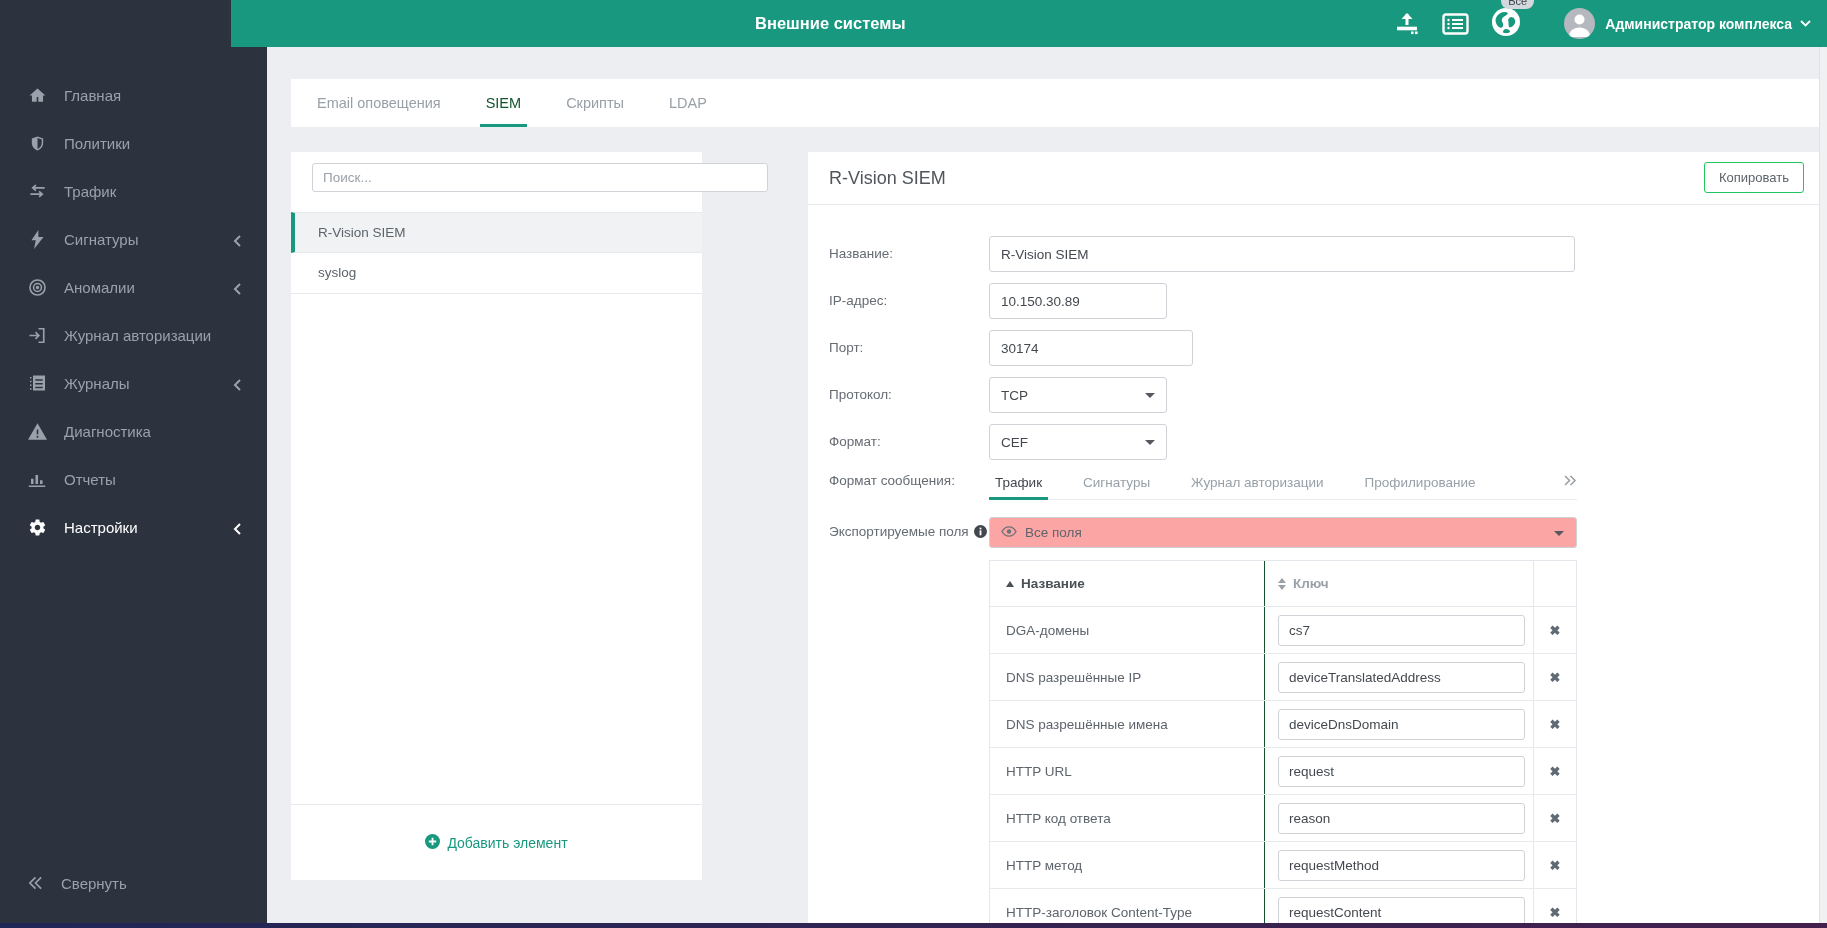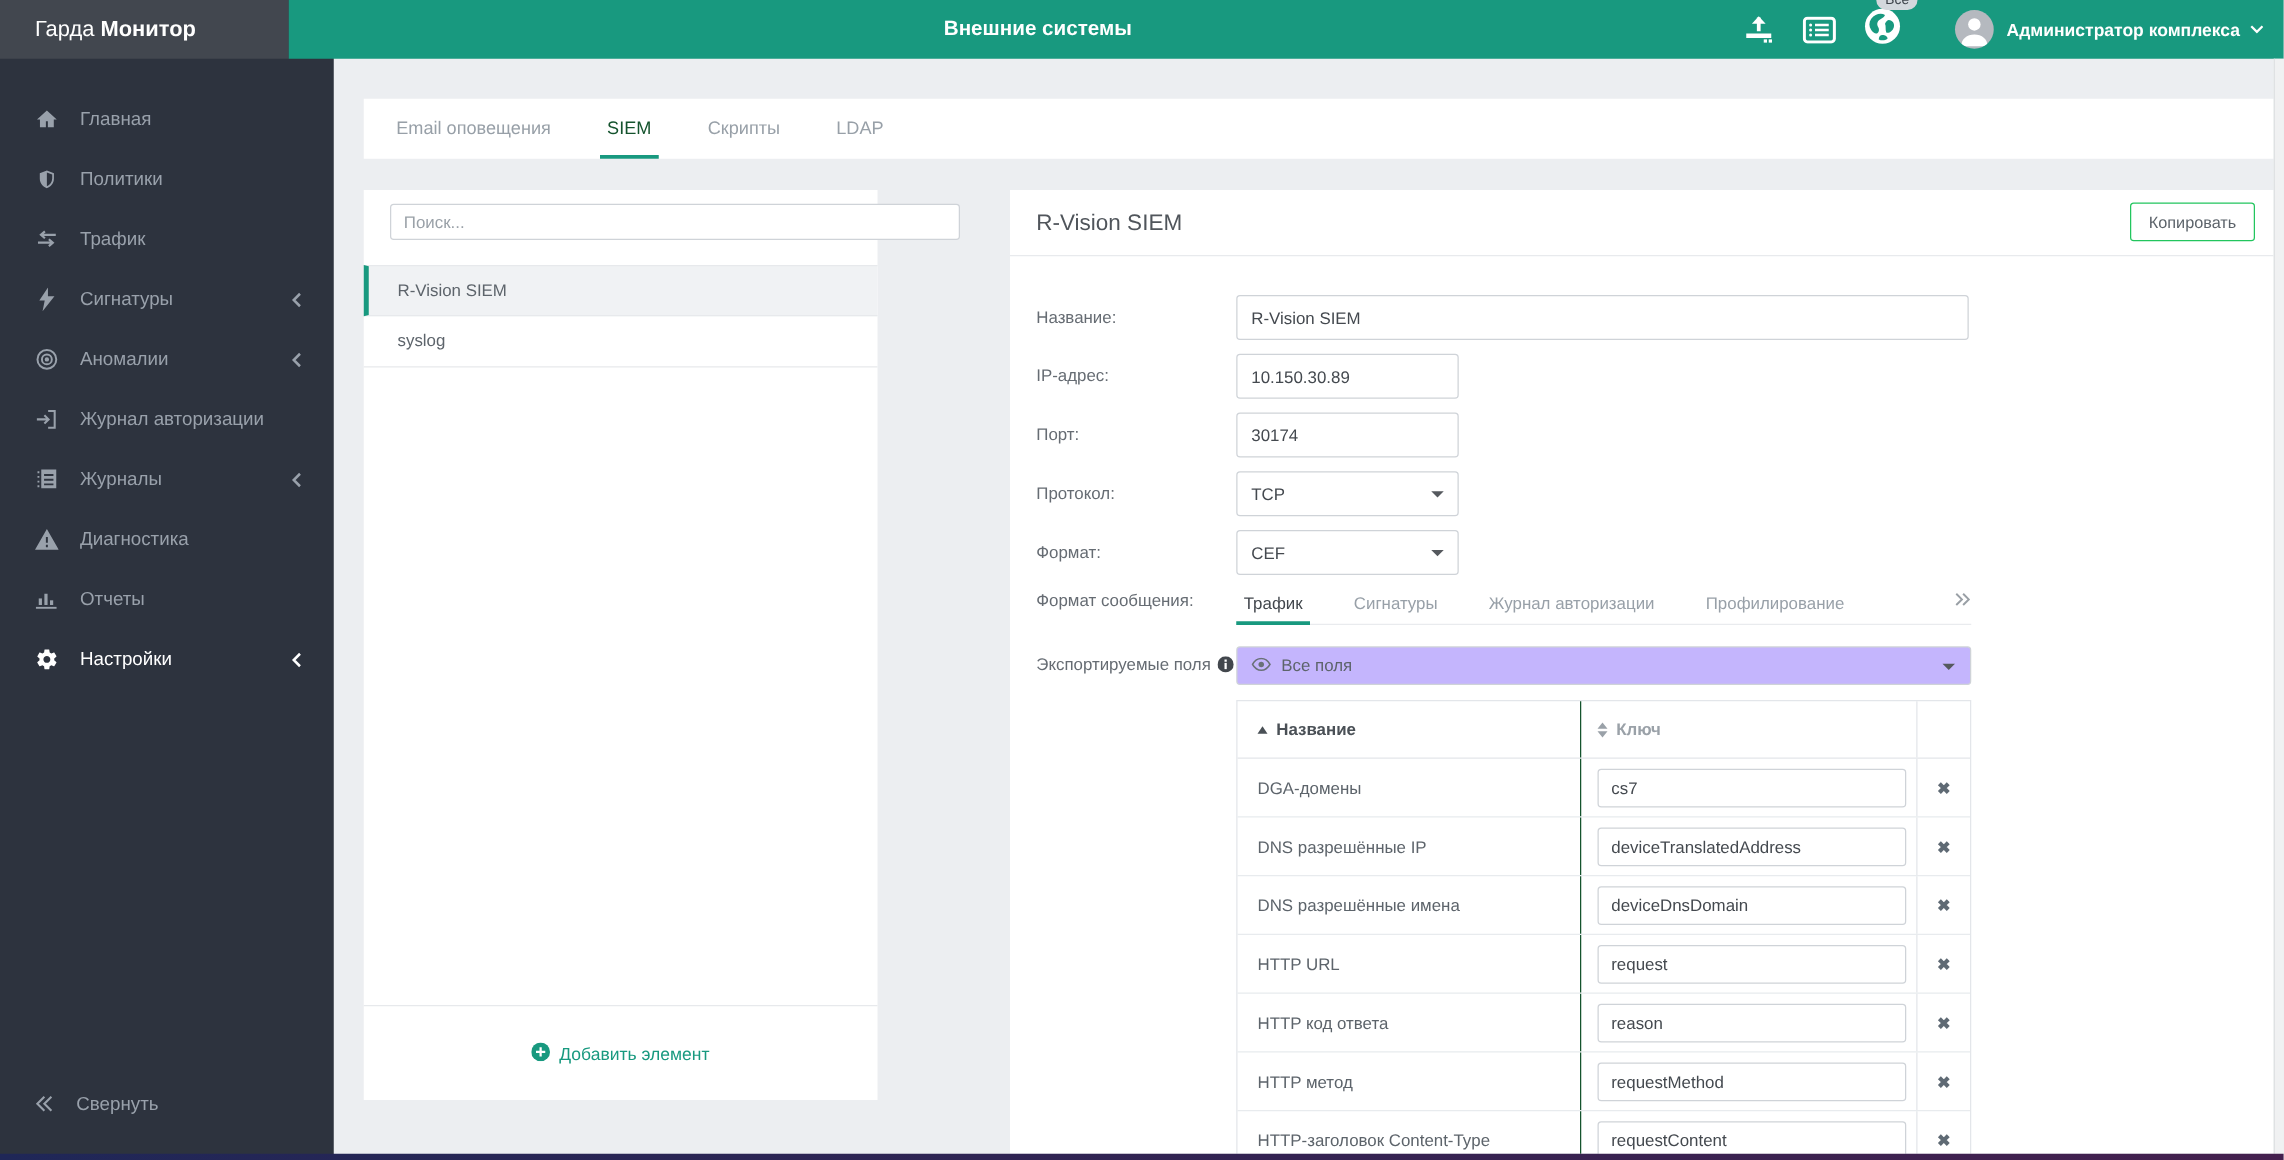--- a/index.html
+++ b/index.html
@@ -105,21 +105,21 @@
     border-bottom:1px solid #e9ebee; display:flex; }
   .mftab { position:relative; margin-right:29px; padding:0 6px; display:flex;
     align-items:center; font-size:13.5px; color:#98a0a8; cursor:pointer; }
   .mftab.active { color:#42474d; }
   .mftab.active::after { content:""; position:absolute; left:0; right:0;
     bottom:-1px; height:3px; background:#18997f; }
   .mf-more { position:absolute; right:0; top:8px; cursor:pointer; }
 
   
   .export-dd { position:absolute; left:181px; top:365px; width:588px; height:31px;
-    border:1px solid #cfd3d8; border-radius:3px; background:#c4b5fd; display:flex;
+    border:1px solid #cfd3d8; border-radius:3px; background:#fca5a5; display:flex;
     align-items:center; padding:0 11px; gap:8px; font-size:13.5px; color:#5d646b;
     cursor:pointer; }
   .export-dd .caret { position:absolute; right:12px; top:13px; width:0; height:0;
     border-left:5px solid transparent; border-right:5px solid transparent;
     border-top:5px solid #55595e; }
   .info-ico { display:inline-flex; vertical-align:-2px; margin-left:5px; }
 
   
   .ftable { position:absolute; left:181px; top:408px; width:588px;
     border:1px solid #e3e6ea; }
@@ -155,21 +155,20 @@
     background:#f0f1f2; border-left:1px solid #dfe1e3; z-index:4; }
   .bottom-strip { position:absolute; left:0; bottom:0; width:100%; height:5px;
     background:linear-gradient(to right,#1f2757,#44204e); z-index:5; }
 </style>
 </head>
 <body>
 
 <div class="app">
 
   <aside class="sidebar">
-    <div class="logo"><span>Гарда</span>&nbsp;<b>Монитор</b></div>
 
     <nav class="nav">
       <div class="nav-item">
         <span class="nav-icon">
           <svg width="19" height="19" viewBox="0 0 24 24" fill="currentColor">
               <path d="M12 3 L2 12 h3 v8 h6 v-6 h2 v6 h6 v-8 h3 Z"></path>
             </svg>
         </span>
         <span class="nav-label">Главная</span>
       </div>
@@ -373,21 +372,21 @@
       <button class="copy-btn">Копировать</button>
       <div class="detail-divider"></div>
 
       <span class="flabel" style="top:94px">Название:</span>
       <input class="finput" style="top: 84px; width: 586px;" type="text" value="R-Vision SIEM">
 
       <span class="flabel" style="top:141px">IP-адрес:</span>
       <input class="finput" style="top: 131px; width: 178px;" type="text" value="10.150.30.89">
 
       <span class="flabel" style="top:188px">Порт:</span>
-      <input class="finput" style="top: 178px; width: 178px;" type="text" value="30174">
+      <input class="finput" style="top: 178px; width: 204px;" type="text" value="30174">
 
       <span class="flabel" style="top:235px">Протокол:</span>
       <div class="fselect" style="top:225px">
         <span>TCP</span>
         <span class="caret"></span>
       </div>
 
       <span class="flabel" style="top:282px">Формат:</span>
       <div class="fselect" style="top:272px">
         <span>CEF</span>

